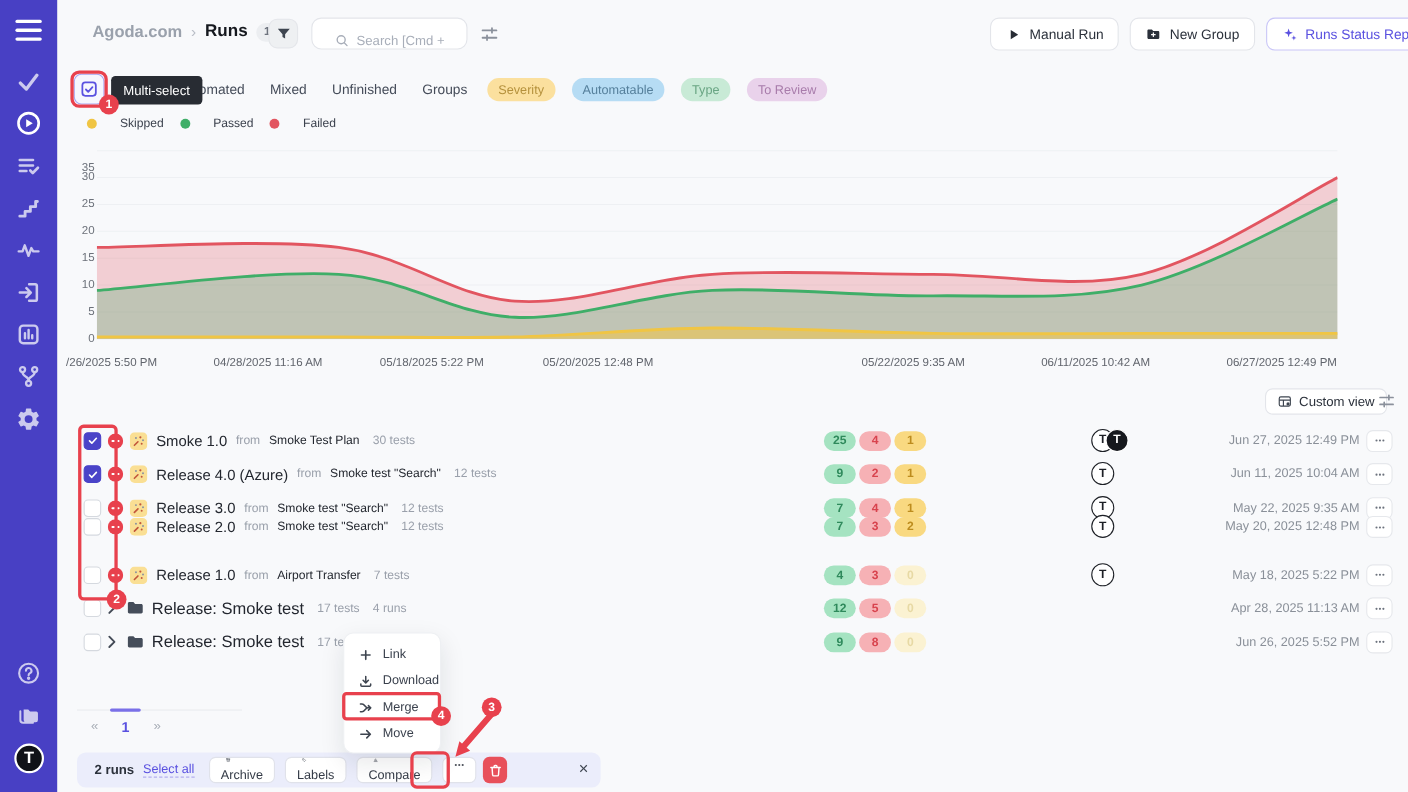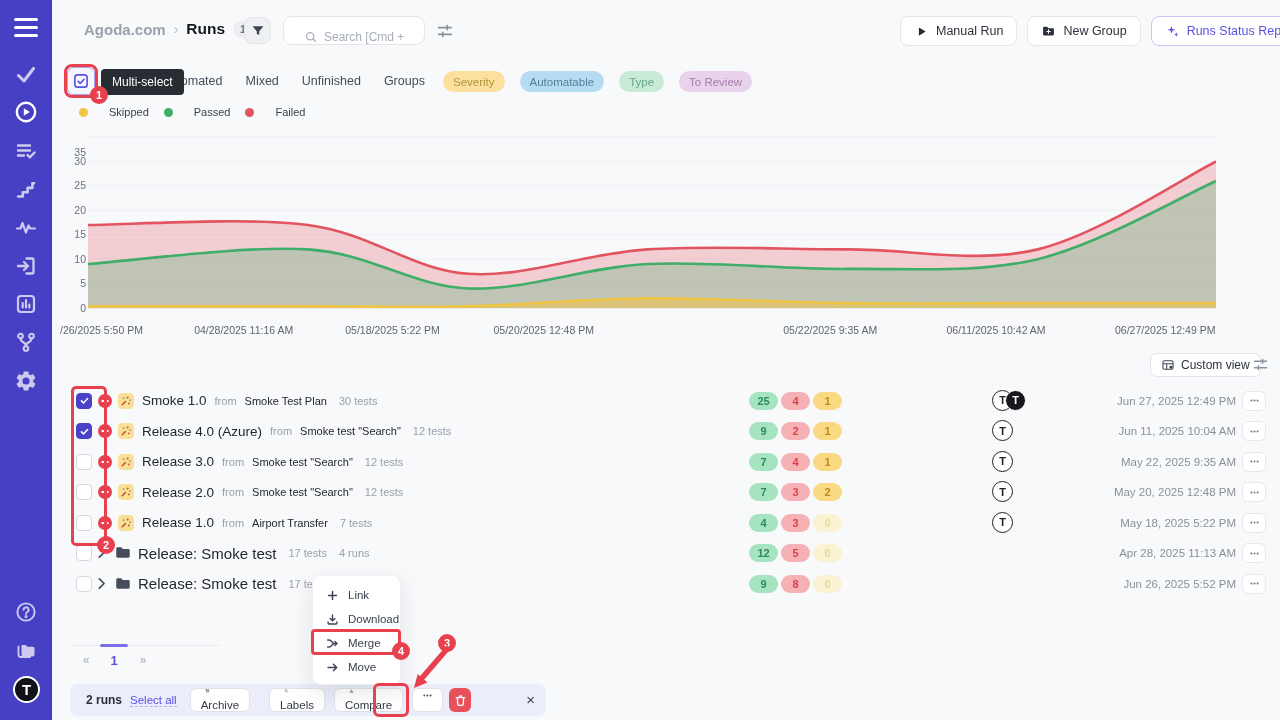--- a/index.html
+++ b/index.html
@@ -98,21 +98,21 @@
   #pg-prev { left:7px; font-size:12px; color:#a7adb6; }
   #pg-page { left:35px; font-size:13px; color:var(--accent,#5a51e0); font-weight:600; }
   #pg-next { left:64px; font-size:12px; color:#a7adb6; }
 
   
   #selection-bar { position:absolute; left:70px; top:684px; width:476px; height:32px; background:#ebedfb; border-radius:8px; display:flex; align-items:center; padding-left:16px; z-index:10; }
   #sel-count { font-size:12px; font-weight:700; color:#2b313b; }
   #sel-all { margin-left:8px; font-size:11.5px; color:var(--accent,#5a51e0); border-bottom:1px dashed #b4aef0; cursor:pointer; }
   .sbtn { display:inline-flex; align-items:flex-start; gap:6px; background:#fff; border:1px solid #e0e2ea; border-radius:6px; height:24px; padding:0 10px; font-size:11.5px; font-weight:500; color:#333a46; cursor:pointer; white-space:nowrap;flex-direction:column; }
   .sbtn svg { width:13px; height:13px; }
-  #sel-archive { margin-left:13px; } #sel-labels { margin-left:19px; } #sel-compare { margin-left:9px; }
+  #sel-archive { margin-left:13px; } #sel-labels { margin-left:9px; } #sel-compare { margin-left:9px; }
   #sel-more { margin-left:9px; padding:0 8px; color:#3e4550; }
   #sel-delete { margin-left:6px; width:22px; height:24px; background:#e8505b; border:none; border-radius:6px; display:inline-flex; align-items:center; justify-content:center; cursor:pointer; }
   #sel-delete svg { width:13px; height:13px; }
   #sel-close { position:absolute; right:11px; top:7px; font-size:15px; color:#3e4550; cursor:pointer; line-height:17px; }
 
   
   #context-menu { position:absolute; left:312px; top:575px; width:89px; height:110px; background:#fff; border:1px solid #eef0f3; border-radius:9px; box-shadow:0 8px 22px rgba(20,25,40,.10); z-index:40; padding-top:7px; }
   .cm-item { height:24px; display:flex; align-items:center; gap:9px; padding-left:13px; font-size:11.5px; font-weight:500; color:#3a414d; cursor:pointer; }
   .cm-item svg { width:13px; height:13px; flex:0 0 auto; }
 
@@ -459,21 +459,21 @@
         </div>
         <span class="rr-date">May 22, 2025 9:35 AM</span>
         <span class="rr-more">
           <svg viewBox="0 0 20 20" fill="currentColor">
             <circle cx="5.2" cy="10" r="1.5"></circle>
             <circle cx="10" cy="10" r="1.5"></circle>
             <circle cx="14.8" cy="10" r="1.5"></circle>
           </svg>
         </span>
       </div>
-      <div class="run-row" style="top: 477px;">
+      <div class="run-row" style="top: 464px;">
         <span class="cb"></span>
         <span class="minus-ic"><svg viewBox="0 0 14 14">
             <circle cx="7" cy="7" r="7" fill="#e8414d"></circle>
             <path d="M4.2 7h5.6" stroke="#fff" stroke-width="1.8" stroke-linecap="round"></path>
           </svg></span>
         <span class="run-ic"><svg viewBox="0 0 16 16">
             <rect width="16" height="16" rx="4.5" fill="#fadf94"></rect>
             <path d="M4.2 11.8L7.4 8.6" stroke="#c2573b" stroke-width="1.5" stroke-linecap="round"></path>
             <circle cx="9.6" cy="4.6" r="1" fill="#c2573b"></circle>
             <circle cx="12" cy="7.2" r="0.9" fill="#8a93a0"></circle>

